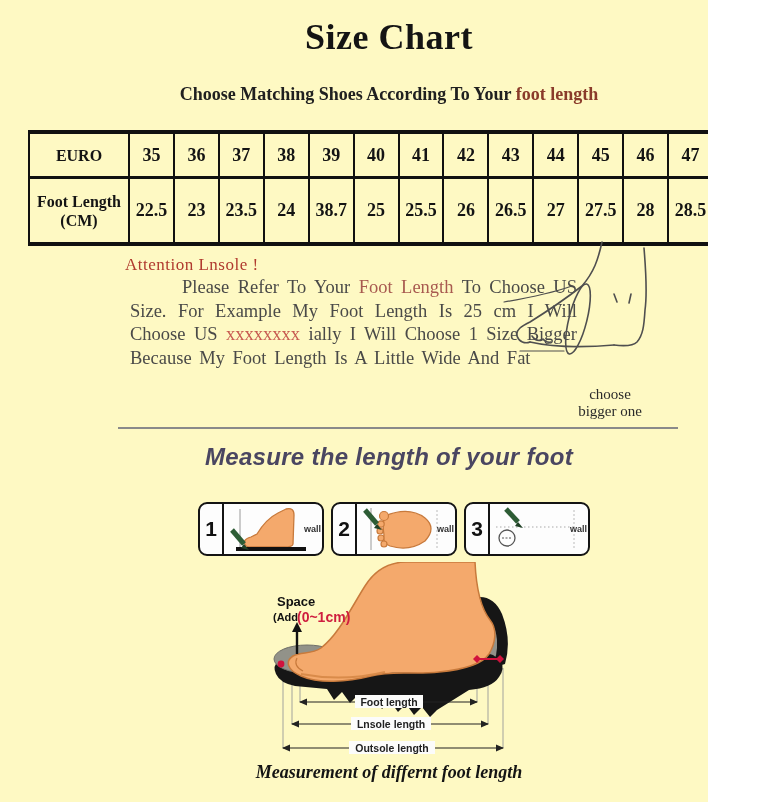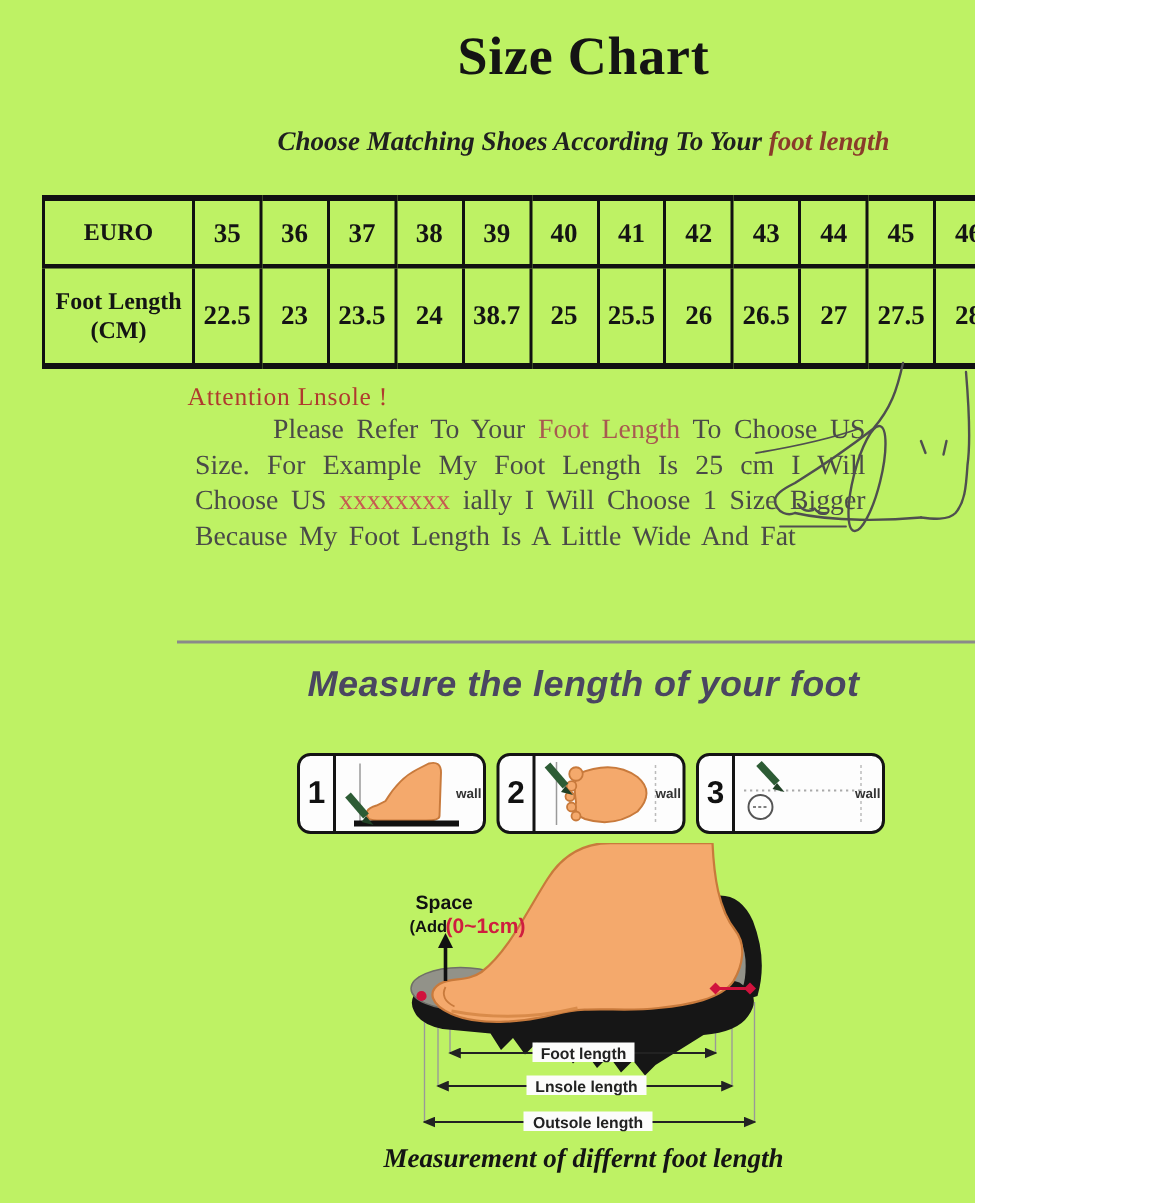--- a/index.html
+++ b/index.html
@@ -1,27 +1,27 @@
 <!DOCTYPE html>
 <html><head>
 <meta charset="utf-8">
 <style>
   html,body{margin:0;padding:0;background:#ffffff;}
   #screenshot{
-    position:relative;width:650px;height:802px;background:#bef264;
+    position:relative;width:708px;height:802px;background:#fef9c3;
     font-family:"Liberation Serif",serif;color:#1a1a1a;overflow:hidden;
   }
   
   .title{
     position:absolute;top:16px;left:0;width:778px;text-align:center;
     font-size:36px;font-weight:bold;letter-spacing:.5px;color:#141414;
   }
   .subtitle{
     position:absolute;top:84px;left:0;width:778px;text-align:center;
-    font-size:18px;font-weight:bold;color:#202020;font-style:italic;
+    font-size:18px;font-weight:bold;color:#202020;
   }
   .subtitle .hl{color:#8a3b2a;}
   
   table.size-table{
     position:absolute;top:130px;left:28px;width:731px;height:101px;
     border-collapse:collapse;table-layout:fixed;
   }
   table.size-table td{
     border:2px solid #111;text-align:center;vertical-align:middle;
     font-weight:bold;font-size:18px;padding:0;color:#141414;
@@ -137,20 +137,24 @@
       <path d="M36,104 C62,110 98,109 120,107"></path>
       <path d="M38,98 q4,6 10,4"></path>
       <path d="M49,101 q3,4 8,3"></path>
       <path d="M120,56 l3,8"></path>
       <path d="M137,56 l-2,9"></path>
       <ellipse cx="84" cy="81" rx="9" ry="36" transform="rotate(14 84 81)"></ellipse>
       <path d="M78,48 C58,55 34,60 10,64" stroke-width="1.2"></path>
       <path d="M26,113 L70,113" stroke-width="1.2"></path>
     </g>
   </svg>
+  <div class="sketch-note">
+    <div>choose</div>
+    <div>bigger one</div>
+  </div>
 
   <div class="divider"></div>
 
   <div class="measure-heading">Measure the length of your foot</div>
 
   <div class="steps-row">
 
     <div class="step-panel">
       <div class="step-num">1</div>
       <div class="step-art">

